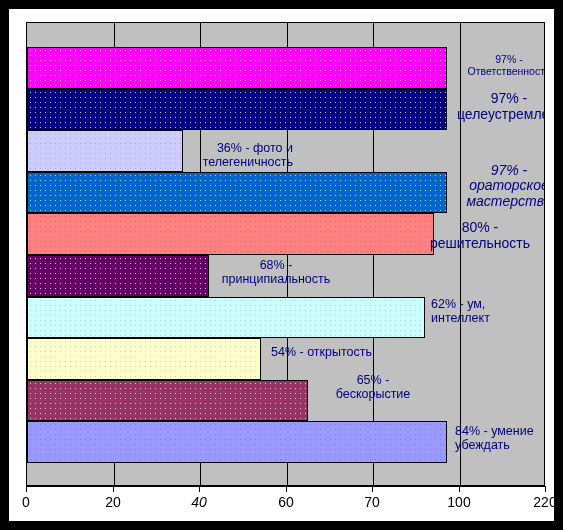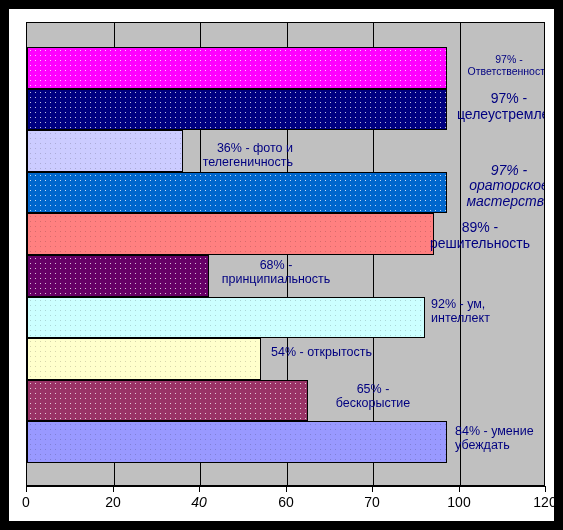--- a/index.html
+++ b/index.html
@@ -165,42 +165,42 @@
         </div>
         <div class="bar-row" style="top: 398.4px; height: 41.6px;">
           <div class="bar tex" title="97% - умение убеждать" style="width: 420px; background-color: rgb(153, 153, 255);"></div>
         </div>
       </div>
     <div id="labels">
         <div class="data-label dl-sm al-center" style="width: 100px; left: 432px; top: 30.8px;">97% - Ответственность</div>
         <div class="data-label dl-lg al-center" style="width: 104px; left: 430px; top: 68.4px;">97% - целеустремленность</div>
         <div class="data-label dl-md al-center" style="width: 98px; left: 168px; top: 118px; text-align: right;">36% - фото и телегеничность</div>
         <div class="data-label dl-lg al-center" style="width: 104px; left: 430px; top: 139.6px; font-style: italic;">97% - ораторское мастерство</div>
-        <div class="data-label dl-lg al-center" style="width: 104px; left: 401px; top: 197.2px;">89% - решительность</div>
+        <div class="data-label dl-lg al-center" style="width: 104px; left: 401px; top: 197.2px;">80% - решительность</div>
         <div class="data-label dl-md al-center" style="width: 110px; left: 194px; top: 234.8px;">68% - принципиальность</div>
-        <div class="data-label dl-md al-left" style="width: 110px; left: 404px; top: 274.4px;">92% - ум, интеллект</div>
+        <div class="data-label dl-md al-left" style="width: 110px; left: 404px; top: 274.4px;">62% - ум, интеллект</div>
         <div class="data-label dl-md al-left" style="width: 130px; left: 244px; top: 322px;">54% - открытость</div>
-        <div class="data-label dl-md al-center" style="width: 106px; left: 293px; top: 359px;">65% - бескорыстие</div>
+        <div class="data-label dl-md al-center" style="width: 106px; left: 293px; top: 350px;">65% - бескорыстие</div>
         <div class="data-label dl-md al-left" style="width: 106px; left: 428px; top: 401.2px;">84% - умение убеждать</div>
       </div>
   </div>
 
   <div id="x-axis">
     <div id="axis-line"></div>
     <div id="ticks">
         <div class="tick" style="left: 0px;"></div>
         <div class="tick-label" style="left: 0px;">0</div>
         <div class="tick" style="left: 87px;"></div>
         <div class="tick-label" style="left: 87px;">20</div>
         <div class="tick" style="left: 173px;"></div>
         <div class="tick-label" style="left: 173px; font-style: italic;">40</div>
         <div class="tick" style="left: 260px;"></div>
         <div class="tick-label" style="left: 260px;">60</div>
         <div class="tick" style="left: 346px;"></div>
         <div class="tick-label" style="left: 346px;">70</div>
         <div class="tick" style="left: 433px;"></div>
         <div class="tick-label" style="left: 433px;">100</div>
         <div class="tick" style="left: 519px;"></div>
-        <div class="tick-label" style="left: 519px;">120</div>
+        <div class="tick-label" style="left: 519px;">220</div>
       </div>
   </div>
 
 </div>
 
 </body></html>

